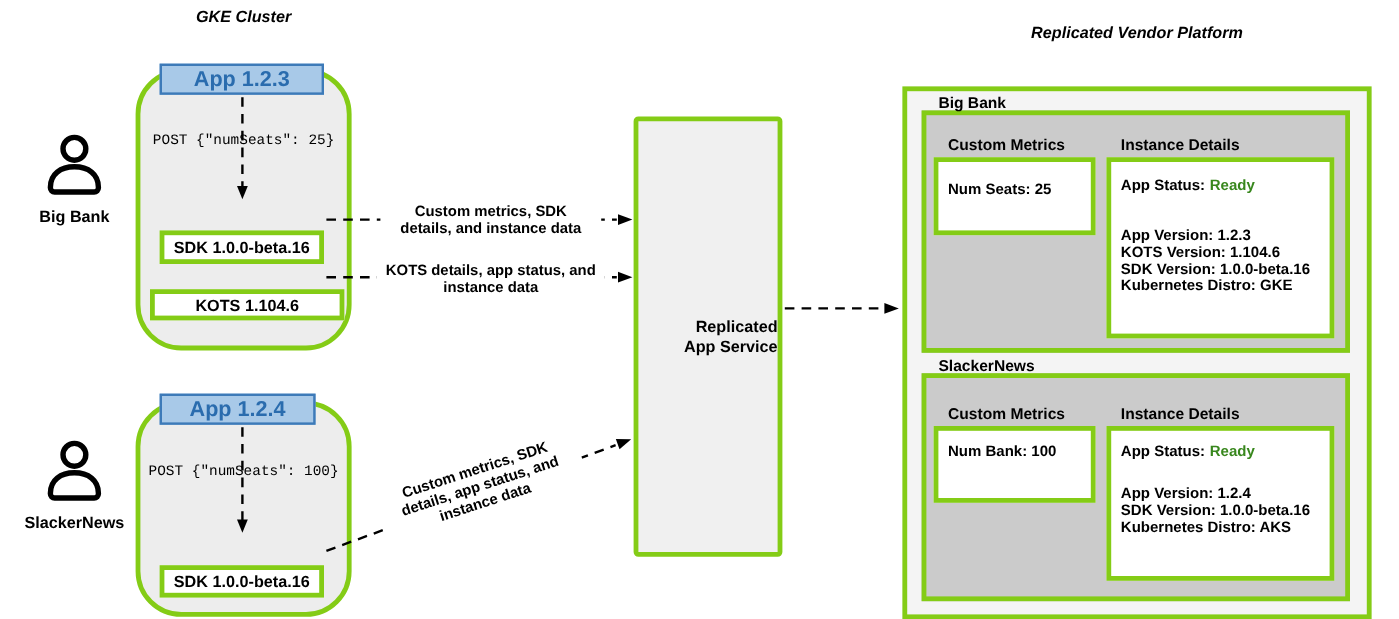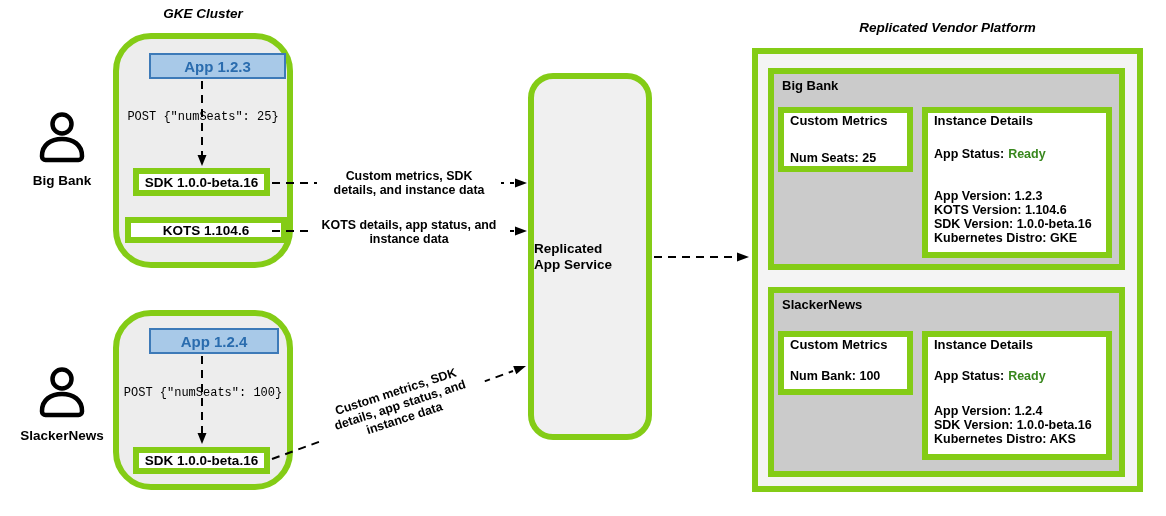--- a/index.html
+++ b/index.html
@@ -1,44 +1,44 @@
 <!DOCTYPE html>
 <html><head>
 <meta charset="utf-8">
 <style>
   html,body{margin:0;padding:0;background:#fff;}
   #canvas{
     position:relative;width:1166px;height:516px;background:#ffffff;
     font-family:"Liberation Sans", sans-serif;overflow:hidden;
   }
   .abs{position:absolute;box-sizing:border-box;}
-  .box{border:6px solid #84cc16;}
+  .box{border:4px solid #84cc16;margin-top:24px;}
   .round{border-radius:38px;}
   .ctr{text-align:center;}
   .title{font-size:13.5px;font-weight:bold;color:#000;font-style:italic;}
   .node{
     display:flex;align-items:center;justify-content:center;
     font-size:13.5px;font-weight:bold;background:#fff;
   }
   .mono{
     font-family:"Liberation Mono","DejaVu Sans Mono",monospace;
     font-size:12px;color:#000;white-space:pre;
   }
   .cluster{background:#ededed;z-index:1;}
   .service{
-    background:#f0f0f0;border-radius:25px;z-index:1;
-    display:flex;flex-direction:column;align-items:flex-start;justify-content:center;
+    background:#f0f0f0;border-radius:4px;z-index:1;
+    display:flex;flex-direction:column;align-items:flex-end;justify-content:center;
     font-size:13.5px;font-weight:bold;line-height:16px;
   }
   .platform{background:#f4f4f4;z-index:1;}
   .section{background:#cbcbcb;z-index:2;}
   .whitebox{background:#ffffff;z-index:3;}
   .appnode{
     display:flex;align-items:center;justify-content:center;
-    font-size:15px;font-weight:bold;z-index:2;margin-left:16px;
+    font-size:18px;font-weight:bold;z-index:2;
   }
   .inlabel{font-size:13px;font-weight:bold;color:#000;}
   .detail{font-size:12.5px;font-weight:bold;color:#000;line-height:14px;}
   .edgesvg{position:absolute;left:0;top:0;z-index:4;pointer-events:none;}
   .edgelabel{
     position:absolute;z-index:5;background:#ffffff;
     font-size:12.4px;font-weight:bold;line-height:14px;color:#000;
     text-align:center;white-space:pre-line;padding:1px 2px;
   }
   .actoricon{z-index:2;}

